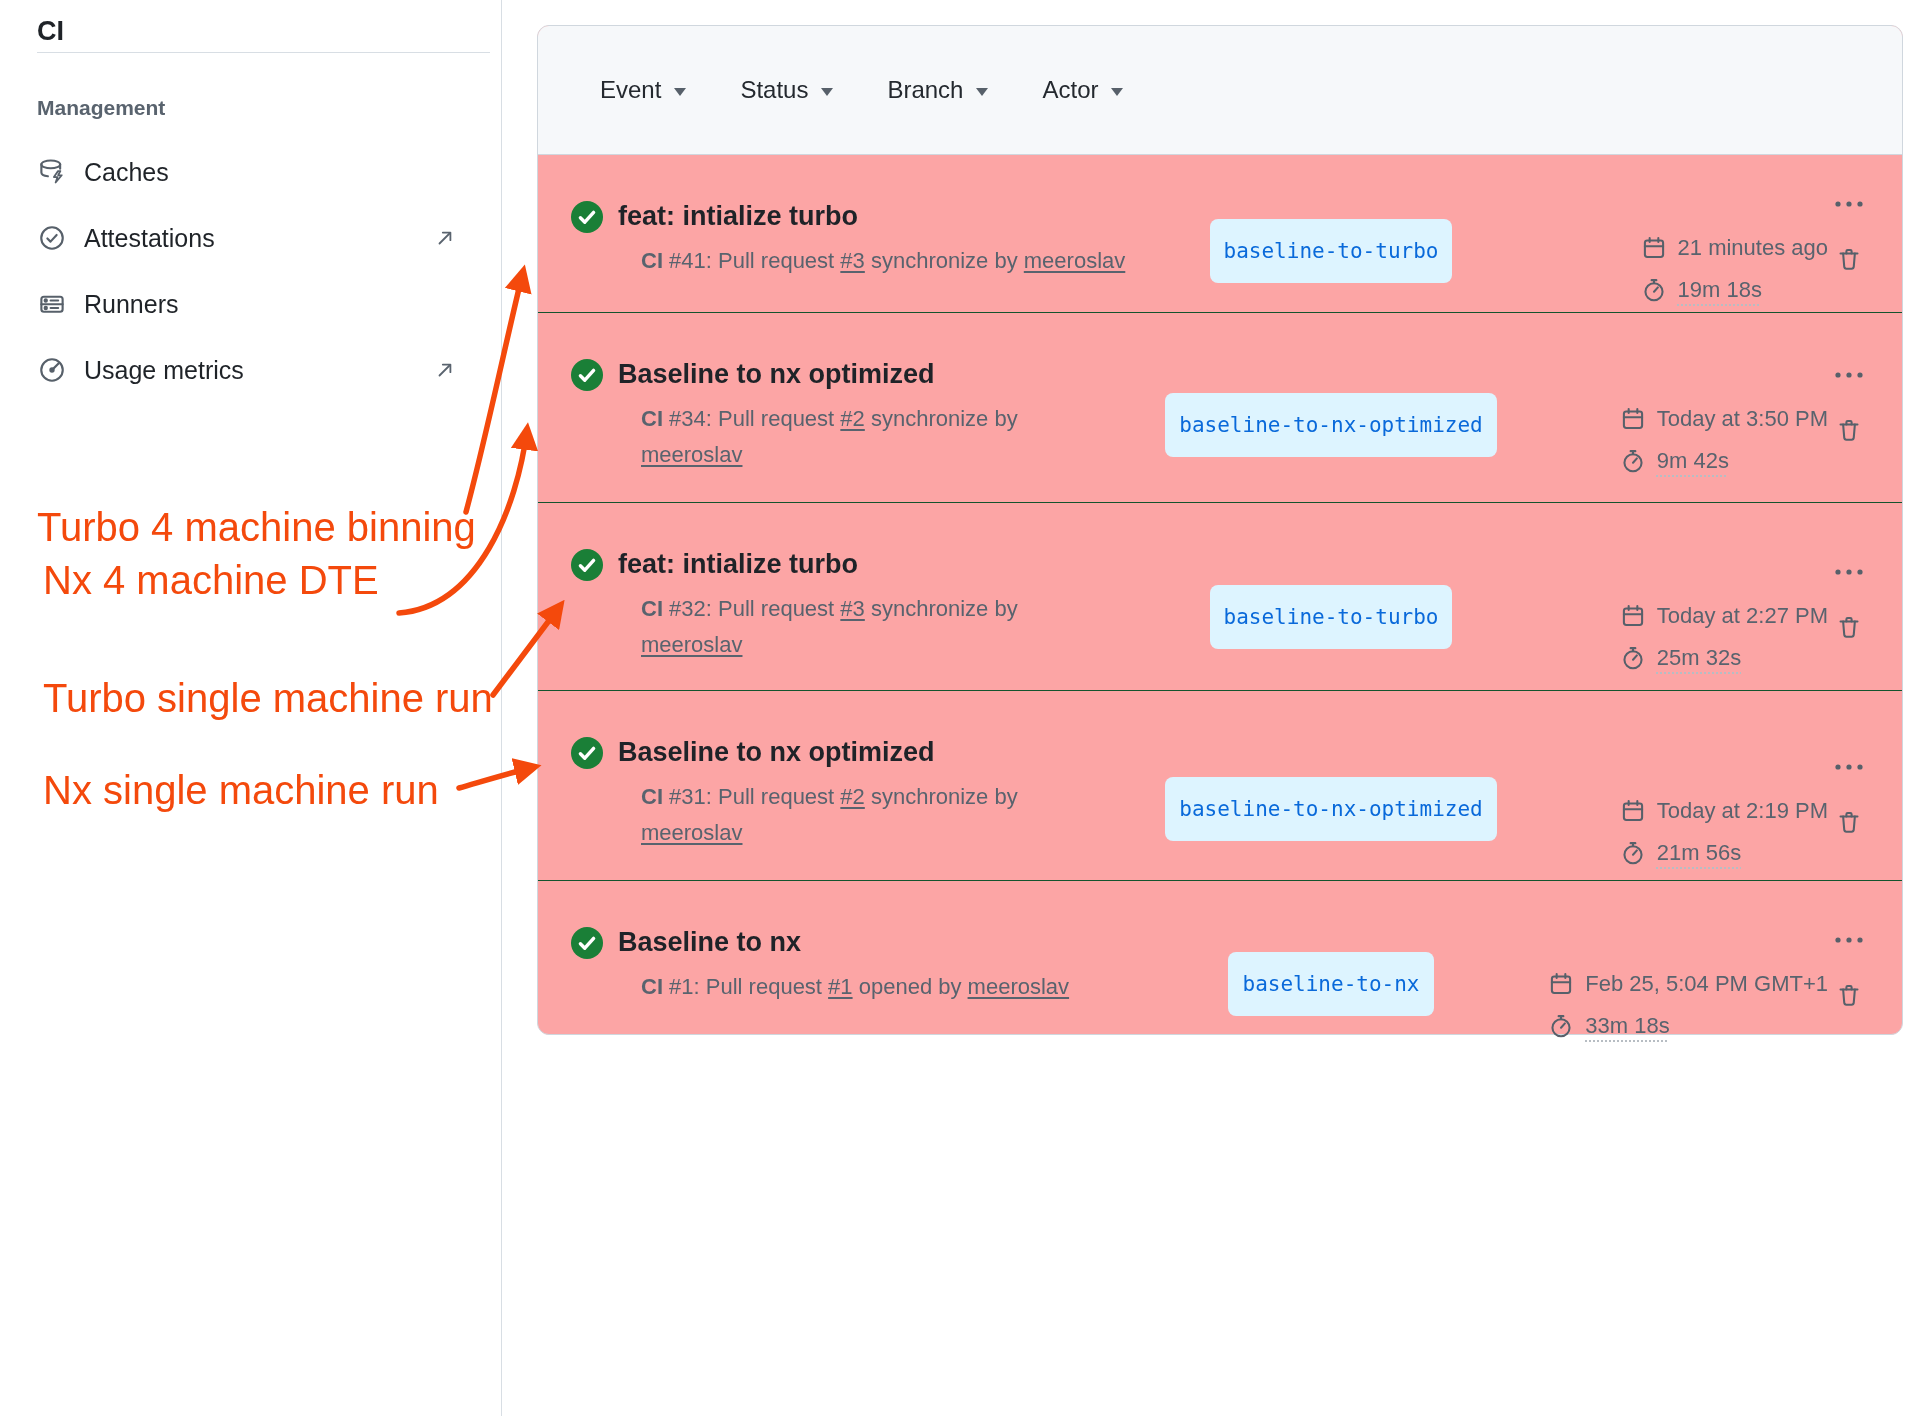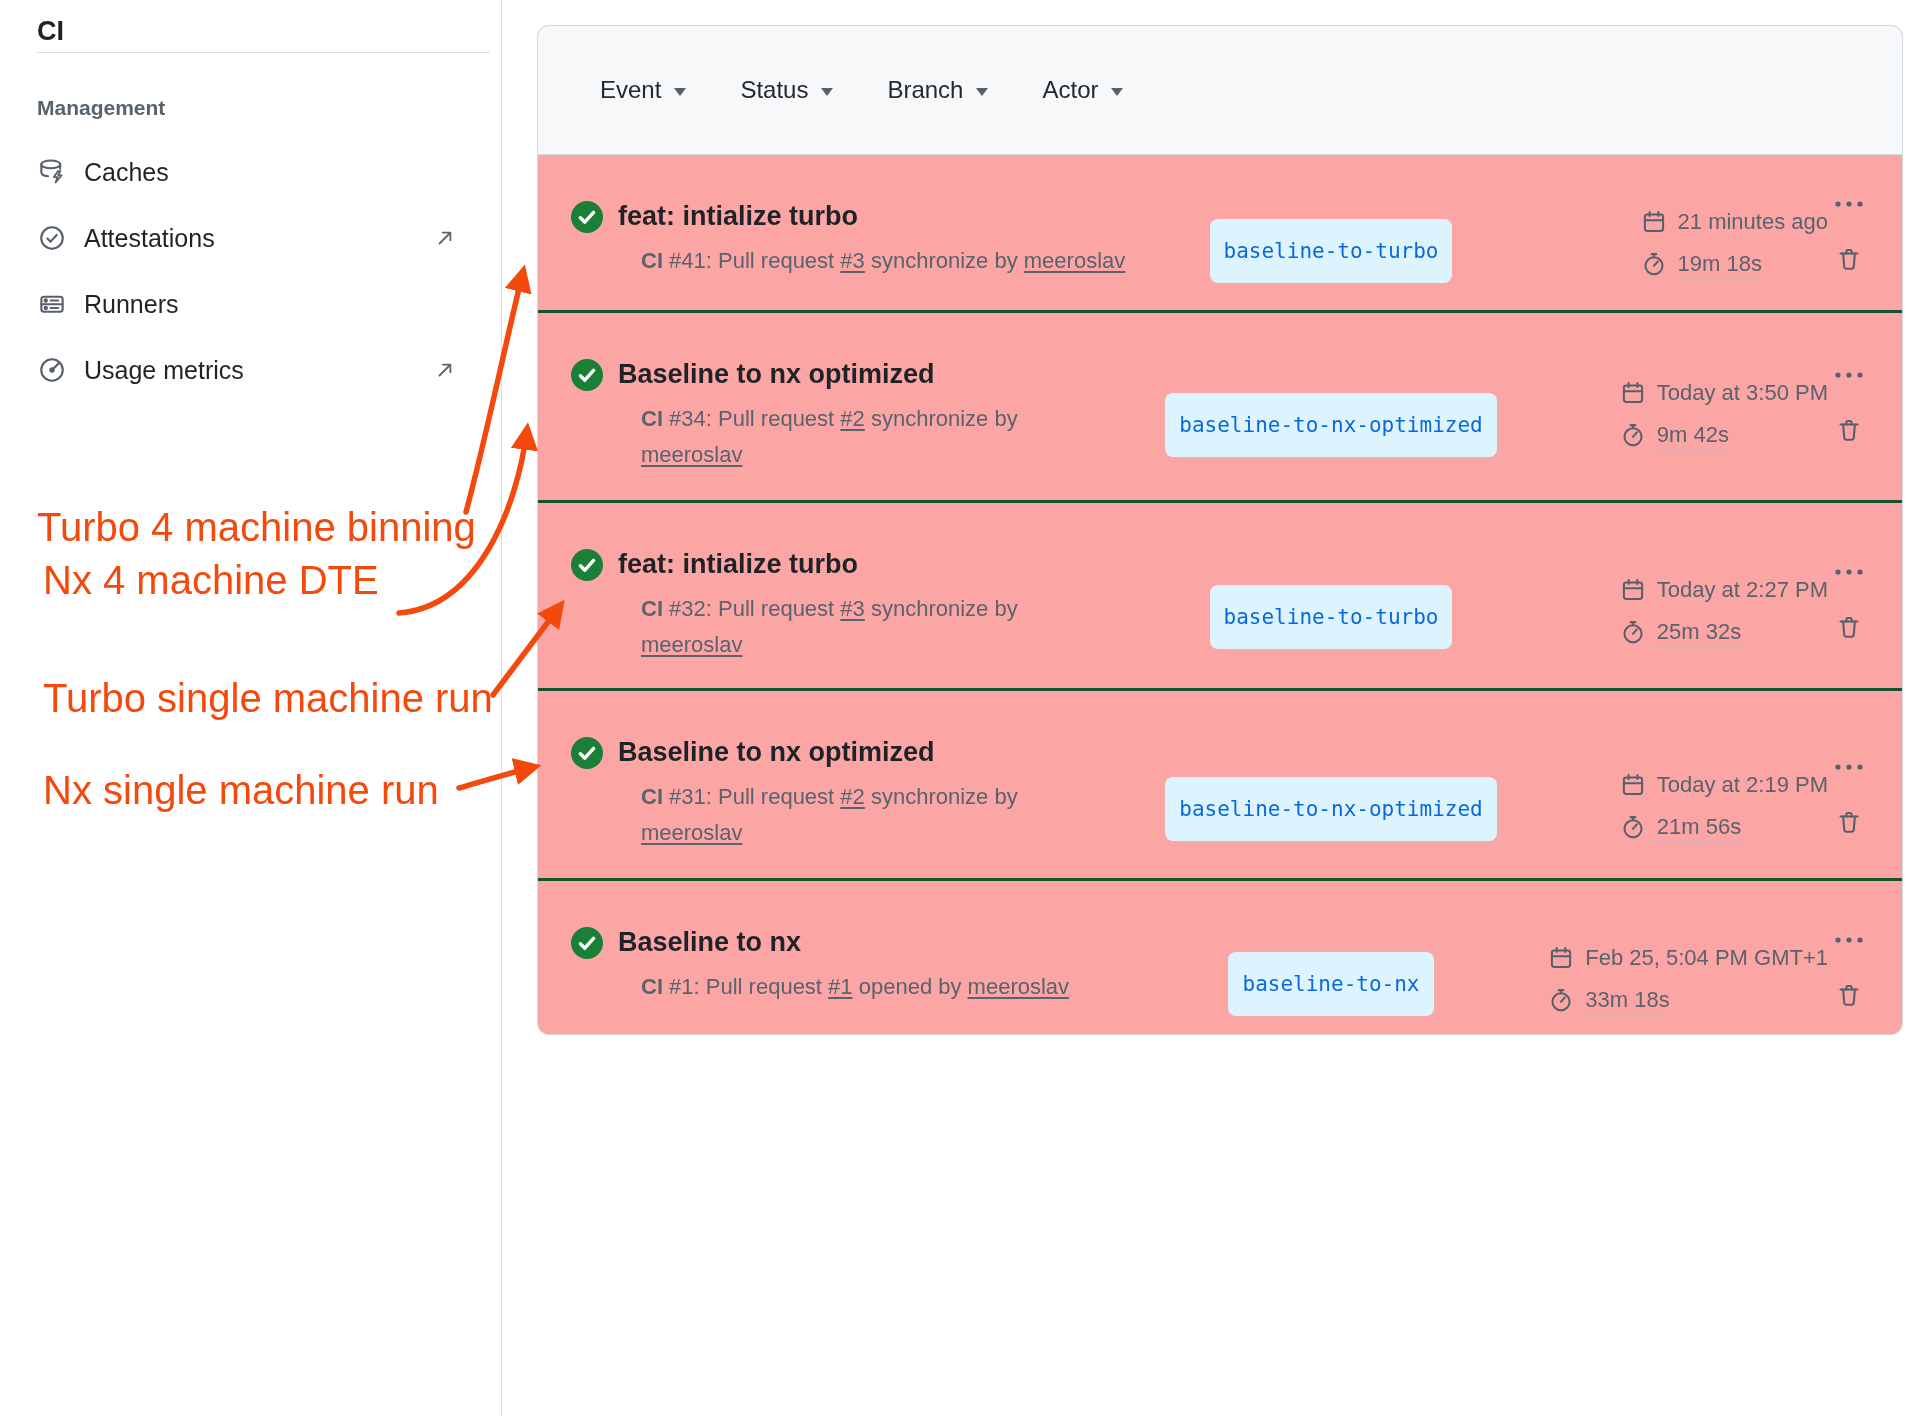--- a/index.html
+++ b/index.html
@@ -30,21 +30,21 @@
   .panel{position:absolute;left:537px;top:25px;width:1366px;height:1010px;box-sizing:border-box;
          background:#fca5a5;border:1px solid #d0d7de;border-radius:12px;}
   .filterbar{height:129px;box-sizing:border-box;background:#f6f8fa;border-bottom:1px solid #d0d7de;
              border-radius:11px 11px 0 0;display:flex;align-items:center;padding-left:62px;gap:54px;}
   .filter-btn{display:flex;align-items:center;gap:13px;font-size:24px;color:#24292f;background:none;border:none;
               font-family:"Liberation Sans",sans-serif;cursor:pointer;padding:0;}
   .caret{width:0;height:0;border-left:6.5px solid transparent;border-right:6.5px solid transparent;
          border-top:8px solid #57606a;margin-top:3px;}
 
   
-  .run-row{position:relative;display:flex;box-sizing:border-box;padding:44px 0 0 33px;border-bottom:3px solid #14532d;}
+  .run-row{position:relative;display:flex;box-sizing:border-box;padding:44px 0 0 33px;border-bottom:1px solid #14532d;}
   .run-row:nth-child(1){height:158px;}
   .run-row:nth-child(2){height:190px;}
   .run-row:nth-child(3){height:188px;}
   .run-row:nth-child(4){height:190px;}
   .run-row:nth-child(5){height:155px;border-bottom:none;}
   .status-icon{width:32px;height:32px;flex:0 0 auto;margin-top:2px;}
   .run-main{margin-left:15px;max-width:560px;}
   .run-title{font-size:27px;font-weight:700;line-height:34px;color:#1f2328;cursor:pointer;}
   .run-sub{margin-top:10px;font-size:22px;line-height:36px;color:#59636e;}
   .sub-line{white-space:nowrap;margin-left:23px;}
@@ -53,21 +53,21 @@
 
   .branch-badge{position:absolute;left:593px;width:400px;display:flex;justify-content:center;}
   .run-row:nth-child(1) .branch-badge{top:64px;}
   .run-row:nth-child(2) .branch-badge{top:80px;}
   .run-row:nth-child(3) .branch-badge{top:82px;}
   .run-row:nth-child(4) .branch-badge{top:86px;}
   .run-row:nth-child(5) .branch-badge{top:71px;}
   .badge-inner{font-family:"DejaVu Sans Mono",monospace;font-size:21px;color:#0969da;background:#ddf4ff;
                padding:20px 14px;border-radius:8px;white-space:nowrap;cursor:pointer;text-align:center;}
 
-  .meta{position:absolute;right:74px;}
+  .meta{position:absolute;right:74px;margin-top:26px;}
   .run-row:nth-child(1) .meta{top:47px;}
   .run-row:nth-child(2) .meta{top:60px;}
   .run-row:nth-child(3) .meta{top:67px;}
   .run-row:nth-child(4) .meta{top:74px;}
   .run-row:nth-child(5) .meta{top:57px;}
   .meta-line{display:flex;align-items:center;gap:11px;height:40px;font-size:22px;color:#59636e;}
   .meta-line + .meta-line{margin-top:2px;}
   .mi{width:26px;height:26px;display:flex;align-items:center;}
   .dur{text-decoration:underline dotted #b7bdc3;text-underline-offset:7px;}
 

